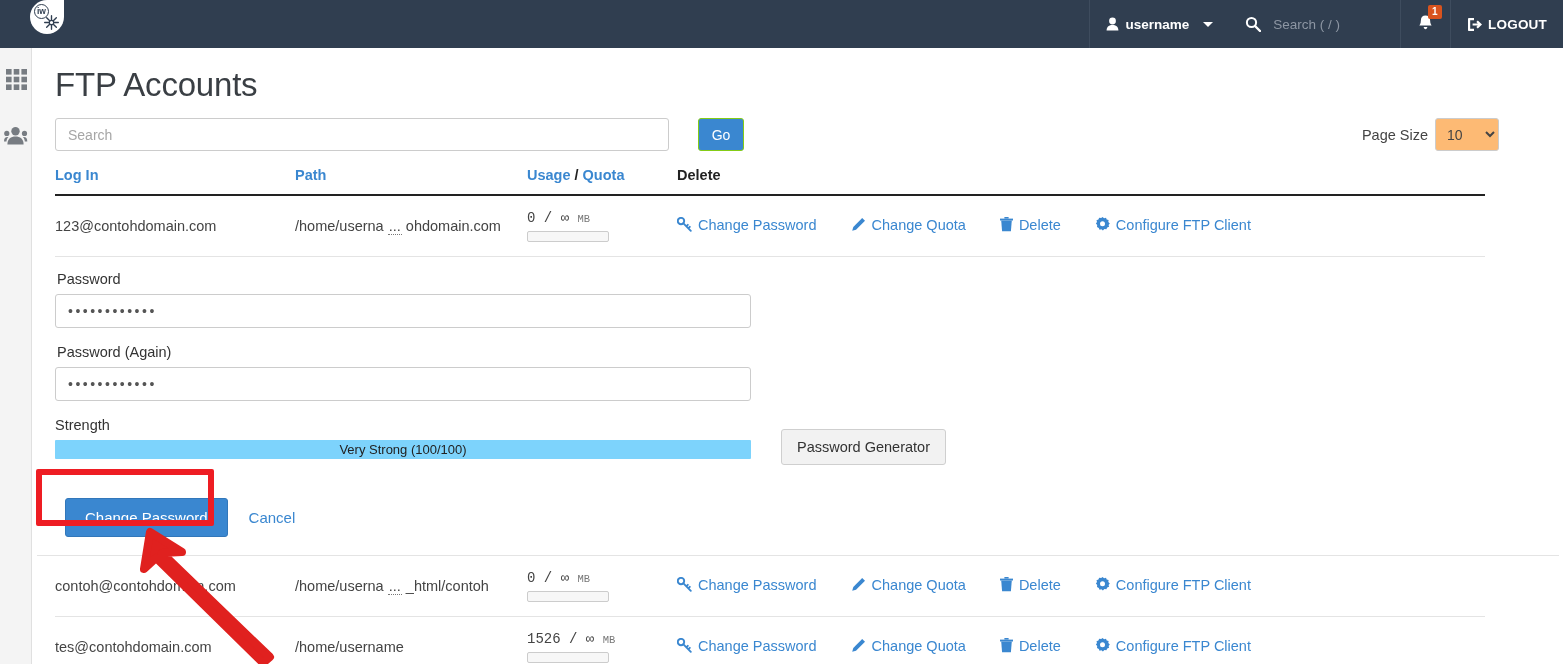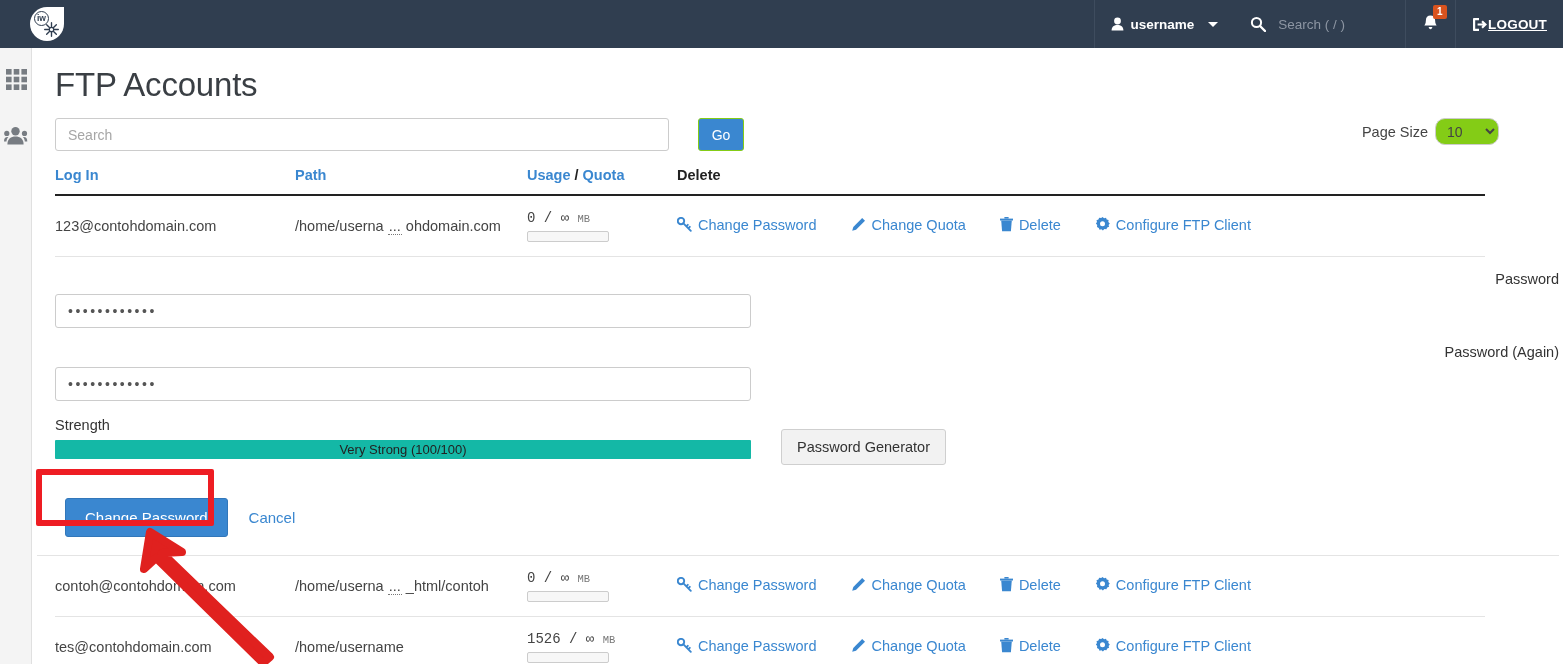--- a/index.html
+++ b/index.html
@@ -17,20 +17,21 @@
   .navbar {
     position: absolute; top: 0; left: 0;
     width: 1563px; height: 48px;
     background: #303e50;
     display: flex; align-items: center;
   }
   .brand {
     display: flex; align-items: center;
     padding-left: 30px;
     height: 48px;
+    flex-direction: column;
   }
   .logo-mark { position: relative; width: 34px; height: 34px; flex: none; }
   .logo-drop {
     position: absolute; left: 0; top: 0;
     width: 34px; height: 34px;
     background: #ffffff;
     border-radius: 50% 0 50% 50%;
     transform: rotate(0deg);
   }
   .logo-iw {
@@ -147,27 +148,27 @@
     font-size: 14px;
     cursor: pointer;
     font-family: "Liberation Sans", sans-serif;
   }
   .pagesize-wrap {
     position: absolute; right: 60px; top: 14px;
     display: flex; align-items: center;
   }
   .pagesize-label { font-size: 14.5px; color: #444; margin-right: 7px; }
   .pagesize-select {
-    width: 64px; height: 27px;
+    width: 64px; height: 33px;
     border: 1px solid #ccc;
-    border-radius: 10px;
+    border-radius: 3px;
     font-size: 14px;
     color: #444;
     padding-left: 7px;
-    background: #84cc16;
+    background: #fdba74;
     font-family: "Liberation Sans", sans-serif;
   }
 
   
   .ftp-table {
     margin: 16px 0 0 18px;
     width: 1430px;
     border-collapse: collapse;
     table-layout: fixed;
   }
@@ -225,40 +226,39 @@
     padding: 14px 0 0 18px;
     position: relative;
     border-bottom: 1px solid #e4e4e4;
     padding-bottom: 18px;
   }
   .field-label {
     font-size: 14.5px;
     color: #333;
     margin: 0 0 7px 2px;
     font-weight: normal;
-    text-align: right;
   }
   .pw-input {
     width: 696px; height: 34px;
     border: 1px solid #ccc;
     border-radius: 3px;
     padding: 0 12px;
     font-size: 14px;
     color: #555;
     letter-spacing: 2.5px;
     font-family: "Liberation Sans", sans-serif;
     outline: none;
     margin-bottom: 16px;
     display: block;
   }
   .strength-label { font-size: 14.5px; color: #333; margin: 0 0 7px 0; }
   .strength-row { display: flex; align-items: flex-start; }
   .strength-bar {
     width: 696px; height: 19px;
-    background: #14b8a6;
+    background: #7dd3fc;
     display: flex; align-items: center; justify-content: center;
     font-size: 13px;
     color: #222;
     border-radius: 1px;
   }
   .btn-generator {
     margin-left: 30px;
     background: #f2f2f2;
     border: 1px solid #cfcfcf;
     border-radius: 3px;
@@ -361,21 +361,21 @@
         </svg>
         <span class="badge">1</span>
       </span>
     </div>
 
     <div class="nav-cell nav-divider">
       <svg class="nav-icon" width="16" height="15" viewBox="0 0 16 15">
         <path d="M1 2 L1 13 C1 13.6 1.5 14 2 14 L7 14 L7 11.8 L3.2 11.8 L3.2 3.2 L7 3.2 L7 1 L2 1 C1.5 1 1 1.5 1 2 Z" fill="#fff"></path>
         <path d="M10.8 3.6 L9.3 5.1 L10.8 6.6 L5.6 6.6 L5.6 8.5 L10.8 8.5 L9.3 10 L10.8 11.5 L15 7.55 Z" fill="#fff"></path>
       </svg>
-      <span style="font-weight:bold;letter-spacing:0.2px;text-decoration:underline;">LOGOUT</span>
+      <span style="margin-left:5px;font-weight:bold;letter-spacing:0.2px;">LOGOUT</span>
     </div>
 
   </div>
 </div>
 
 <div class="sidebar">
   <div class="side-item" style="margin-top:10px;">
     <svg width="21" height="21" viewBox="0 0 21 21">
       <g class="side-icon" fill="#777c82">
         <rect x="0" y="0" width="5.6" height="5.6"></rect>

